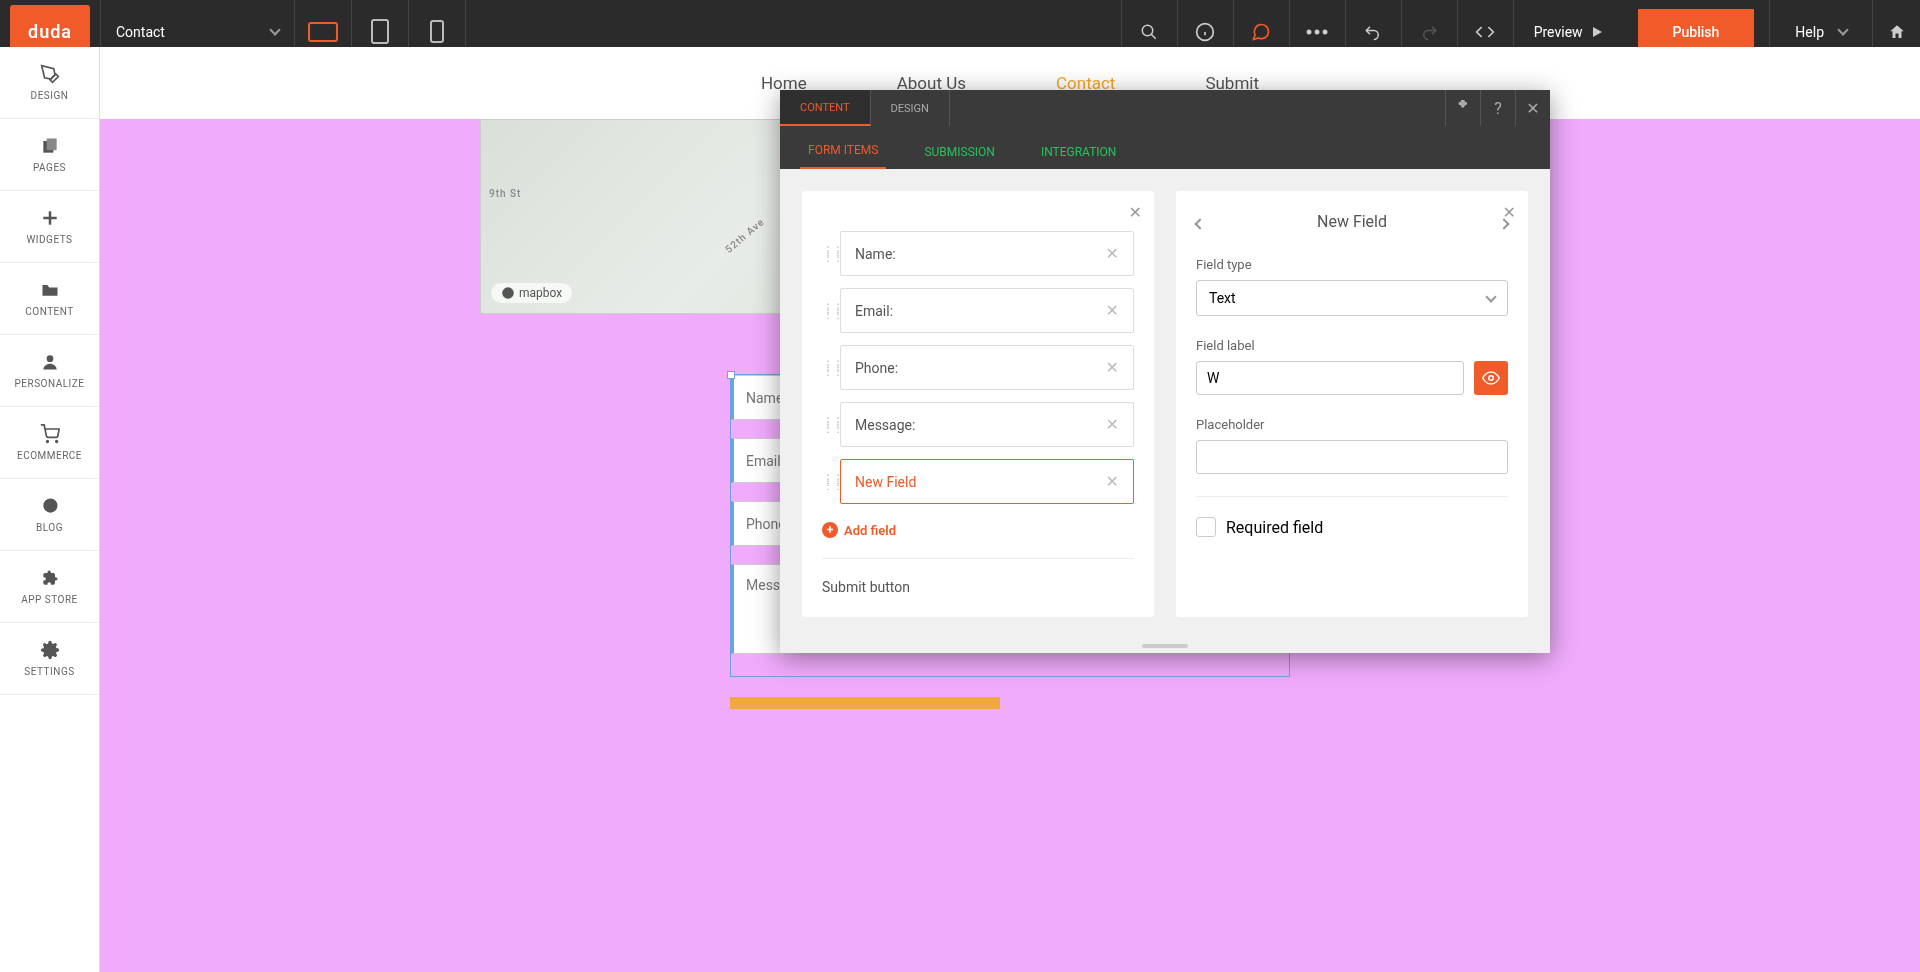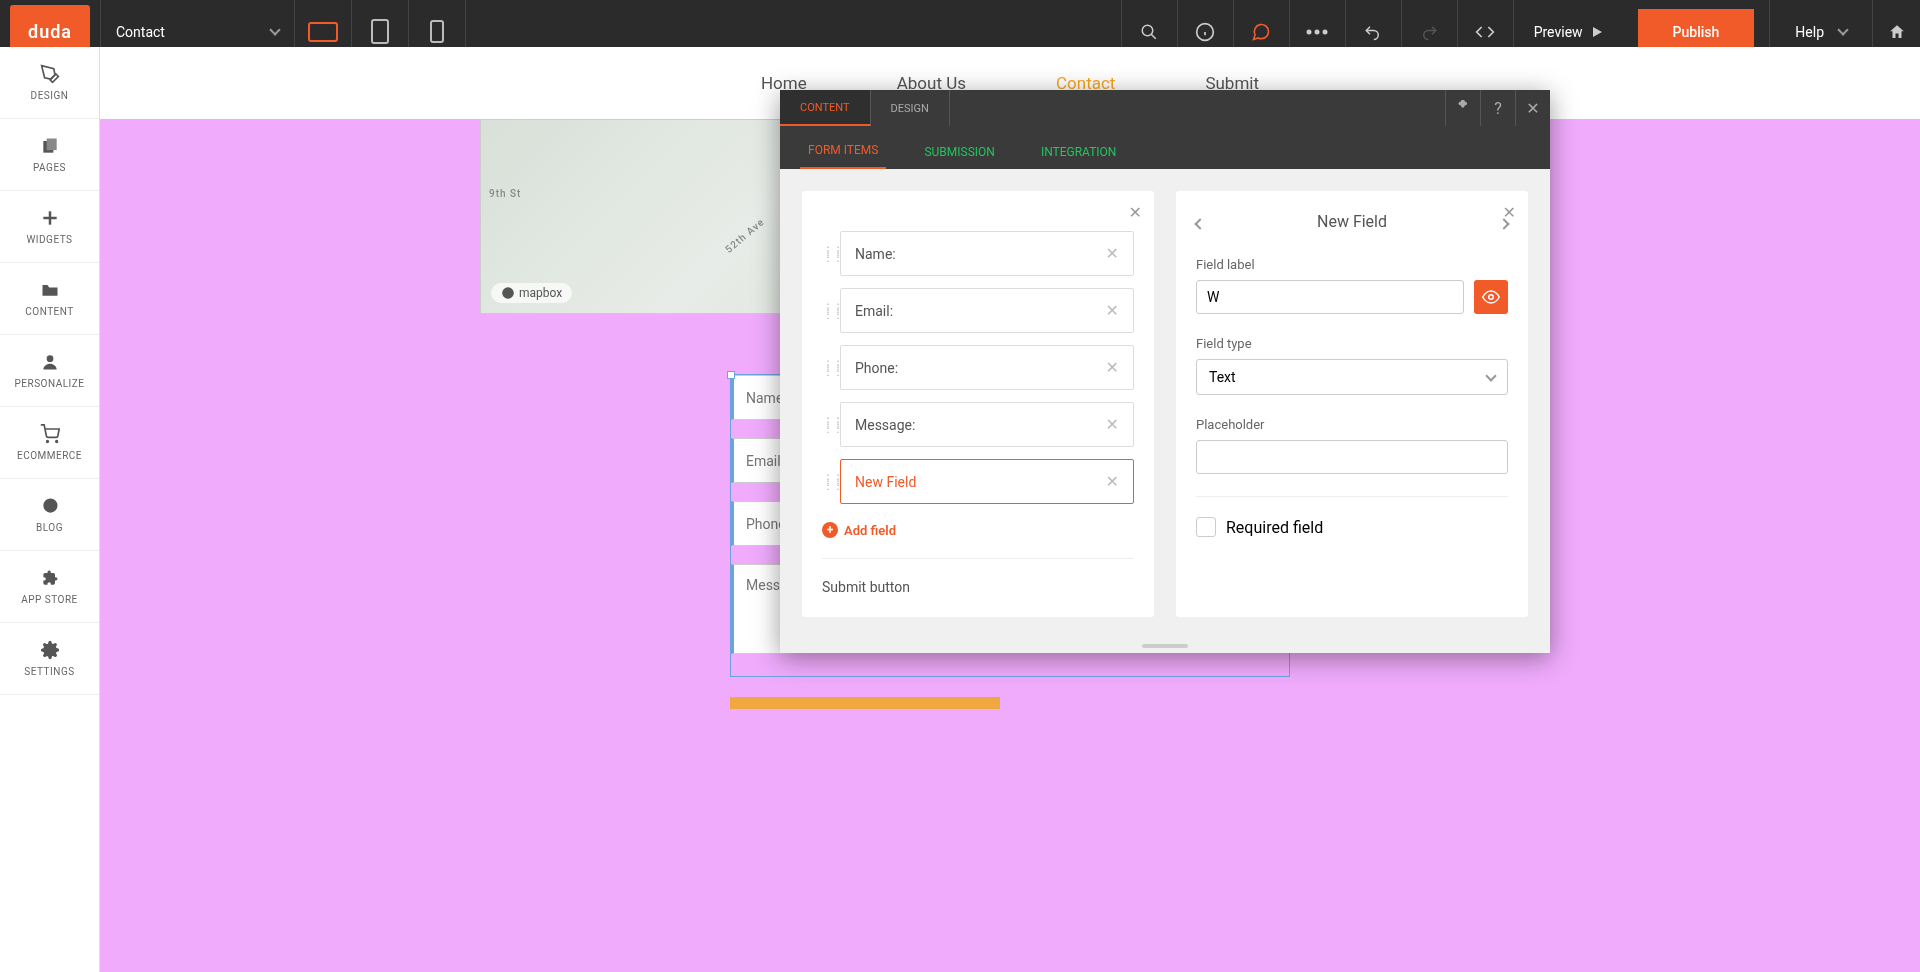--- a/index.html
+++ b/index.html
@@ -351,39 +351,39 @@
     </div>
 
     <div class="card">
       <span class="card-close">✕</span>
       <div class="detail-nav">
         <span class="detail-nav-arrow"><span class="chev left"></span></span>
         <span class="detail-title">New Field</span>
         <span class="detail-nav-arrow"><span class="chev right"></span></span>
       </div>
       <div class="form-group">
+        <label class="form-label">Field type</label>
+        <div class="select-box">
+          <span>Text</span>
+          <span class="chev down"></span>
+        </div>
+      </div>
+      <div class="form-group">
         <label class="form-label">Field label</label>
         <div class="input-with-icon">
           <input class="text-input" value="W" style="">
           <div class="eye-btn">
             <svg width="18" height="18" viewBox="0 0 24 24" fill="none" stroke="#fff" stroke-width="2">
                 <path d="M1 12s4-8 11-8 11 8 11 8-4 8-11 8-11-8-11-8z"></path>
                 <circle cx="12" cy="12" r="3"></circle>
               </svg>
           </div>
         </div>
       </div>
       <div class="form-group">
-        <label class="form-label">Field type</label>
-        <div class="select-box">
-          <span>Text</span>
-          <span class="chev down"></span>
-        </div>
-      </div>
-      <div class="form-group">
         <label class="form-label">Placeholder</label>
         <input class="text-input" value="" style="">
       </div>
       <hr>
       <div class="checkbox-row">
         <div class="checkbox"></div>
         <span>Required field</span>
       </div>
     </div>
   </div>

